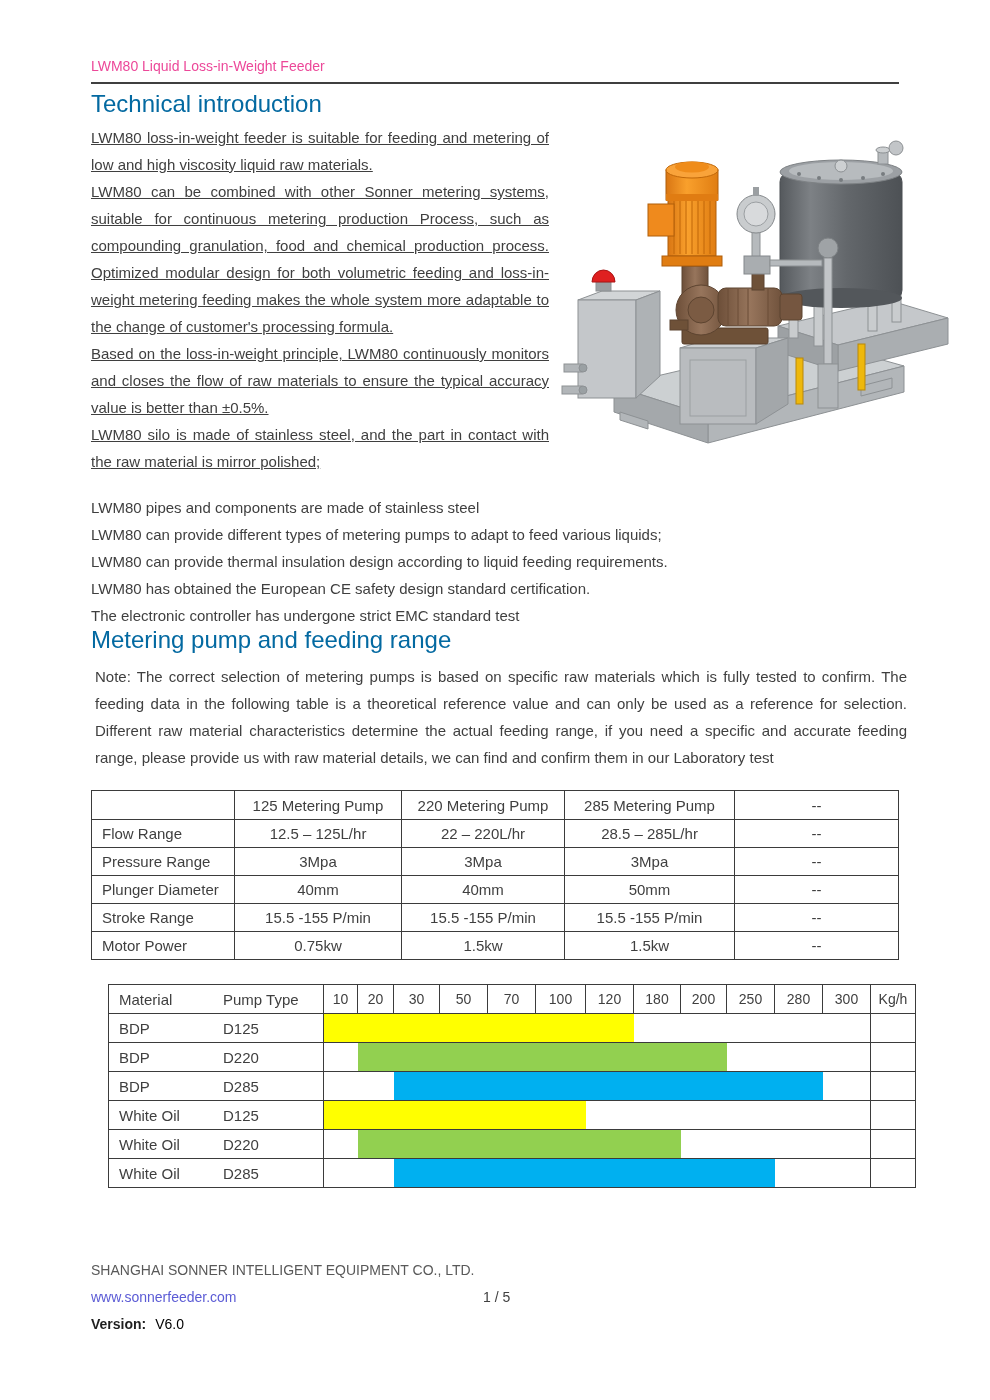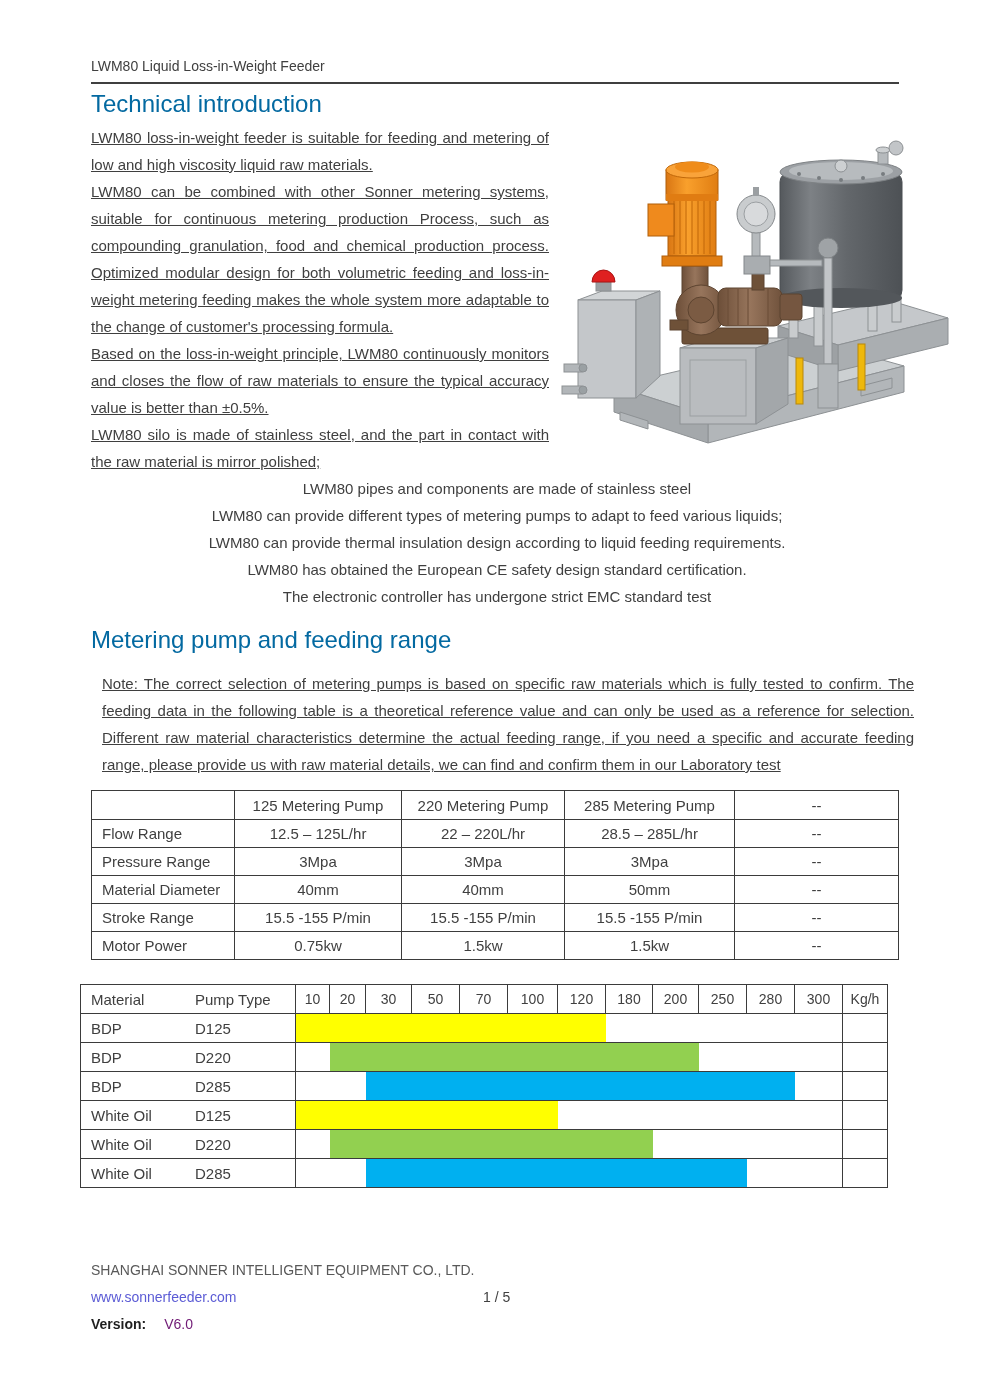--- a/index.html
+++ b/index.html
@@ -4,65 +4,65 @@
 <style>
   html,body { margin:0; padding:0; background:#e8e8e8; }
   .page {
     position:relative; width:990px; height:1400px; margin:0 auto;
     background:#ffffff; overflow:hidden;
     font-family:"Liberation Sans", sans-serif; color:#3f3f3f;
   }
   
   .doc-header { position:absolute; left:91px; top:58px; width:808px;
     border-bottom:2px solid #3f3f3f; padding-bottom:8px; }
-  .doc-title { font-size:14px; color:#404040; }
+  .doc-title { font-size:14px; color:#ec4899; }
 
   .sec-heading { position:absolute; left:91px; margin:0; font-size:24px;
     font-weight:400; color:#0369a1; }
 
   .body-text { font-size:15px; line-height:27px; }
   .intro-narrow { position:absolute; left:91px; top:124px; width:458px; text-align:justify;text-decoration:underline; }
   .intro-narrow p, .intro-wide p { margin:0; }
-  .intro-wide { position:absolute; left:91px; top:475px; width:812px;text-align:center; }
-  .note { position:absolute; left:91px; top:659px; width:812px; text-align:justify; margin:11px;text-decoration:underline; }
+  .intro-wide { position:absolute; left:91px; top:494px; width:812px; }
+  .note { position:absolute; left:91px; top:659px; width:812px; text-align:justify; margin:4px; }
 
   .equipment { position:absolute; left:556px; top:128px; width:424px; height:332px; margin:0; }
 
   
   .spec-table { position:absolute; left:91px; top:790px; width:806px;
     display:grid; grid-template-columns:142px 167px 163px 170px 164px;
     grid-auto-rows:28px; border:1.5px solid #3b3b3b; font-size:15px; }
   .spec-table .cell { border-left:1.4px solid #3b3b3b; border-top:1.4px solid #3b3b3b;
     display:flex; align-items:center; justify-content:center; overflow:hidden; white-space:nowrap; }
   .spec-table .cell.c0 { border-left:none; justify-content:flex-start; padding-left:10px; }
   .spec-table .cell.r0 { border-top:none; }
 
   
-  .feed-chart { position:absolute; left:80px; top:984px; width:806px;
+  .feed-chart { position:absolute; left:108px; top:984px; width:806px;
     border:1.5px solid #3b3b3b; font-size:15px; }
   .fc-row { display:flex; height:28px; align-items:stretch; }
   .fc-row + .fc-row { border-top:1.4px solid #3b3b3b; }
   .fc-label { width:214px; display:flex; align-items:center; }
   .fc-material { padding-left:10px; width:114px; box-sizing:border-box; }
   .fc-num { box-sizing:border-box; border-left:1.4px solid #3b3b3b;
     display:flex; align-items:center; justify-content:center; font-size:14px; }
   .fc-bararea { position:relative; width:547px; box-sizing:border-box;
     border-left:1.4px solid #3b3b3b; overflow:hidden; }
   .fc-kgh { width:45px; box-sizing:border-box; border-left:1.4px solid #3b3b3b;
     display:flex; align-items:center; justify-content:center; font-size:14px; }
   .bar { position:absolute; top:0; bottom:0; }
 
   
   .footer-company { position:absolute; left:91px; top:1262px; font-size:14px; color:#595959; }
   .footer-link { position:absolute; left:91px; top:1289px; font-size:14px;
     color:#5b5bd5; cursor:pointer; }
   .page-num { position:absolute; left:483px; top:1289px; font-size:14px; color:#404040; }
   .version { position:absolute; left:91px; top:1316px; font-size:14px; }
   .version .lab { color:#1f1f1f; font-weight:700; }
-  .version .val { color:#701a75; margin-left:18px; }
+  .version .val { color:#000000; margin-left:9px; }
 </style>
 </head>
 <body>
 
 <div class="page">
 
   <header class="doc-header">
     <div class="doc-title">LWM80 Liquid Loss-in-Weight Feeder</div>
   </header>
 
@@ -228,21 +228,21 @@
     <div class="cell">22 – 220L/hr</div>
     <div class="cell">28.5 – 285L/hr</div>
     <div class="cell">--</div>
 
     <div class="cell c0">Pressure Range</div>
     <div class="cell">3Mpa</div>
     <div class="cell">3Mpa</div>
     <div class="cell">3Mpa</div>
     <div class="cell">--</div>
 
-    <div class="cell c0">Material Diameter</div>
+    <div class="cell c0">Plunger Diameter</div>
     <div class="cell">40mm</div>
     <div class="cell">40mm</div>
     <div class="cell">50mm</div>
     <div class="cell">--</div>
 
     <div class="cell c0">Stroke Range</div>
     <div class="cell">15.5 -155 P/min</div>
     <div class="cell">15.5 -155 P/min</div>
     <div class="cell">15.5 -155 P/min</div>
     <div class="cell">--</div>

